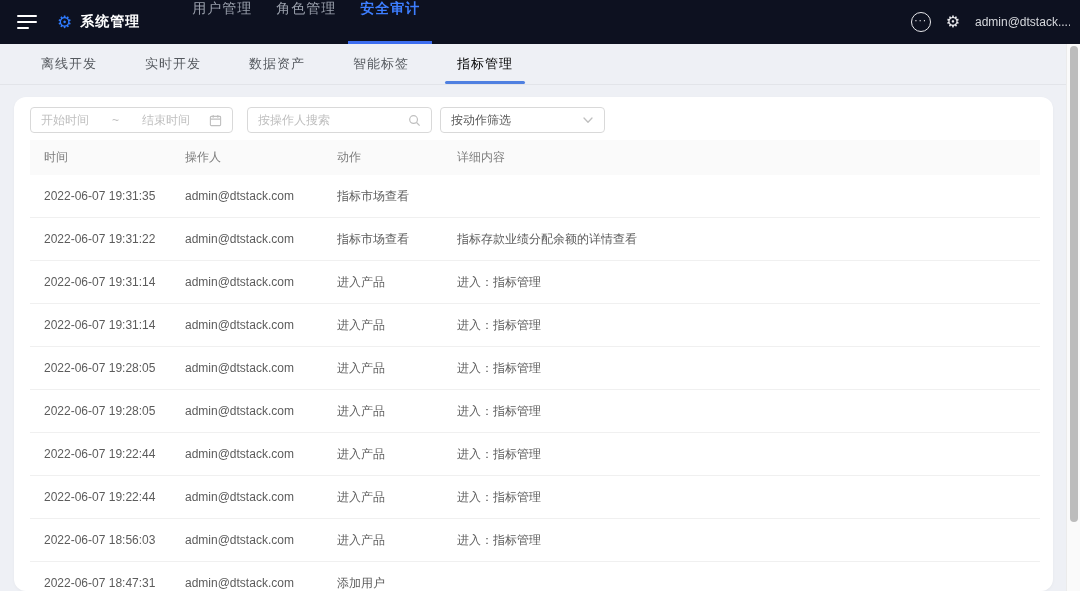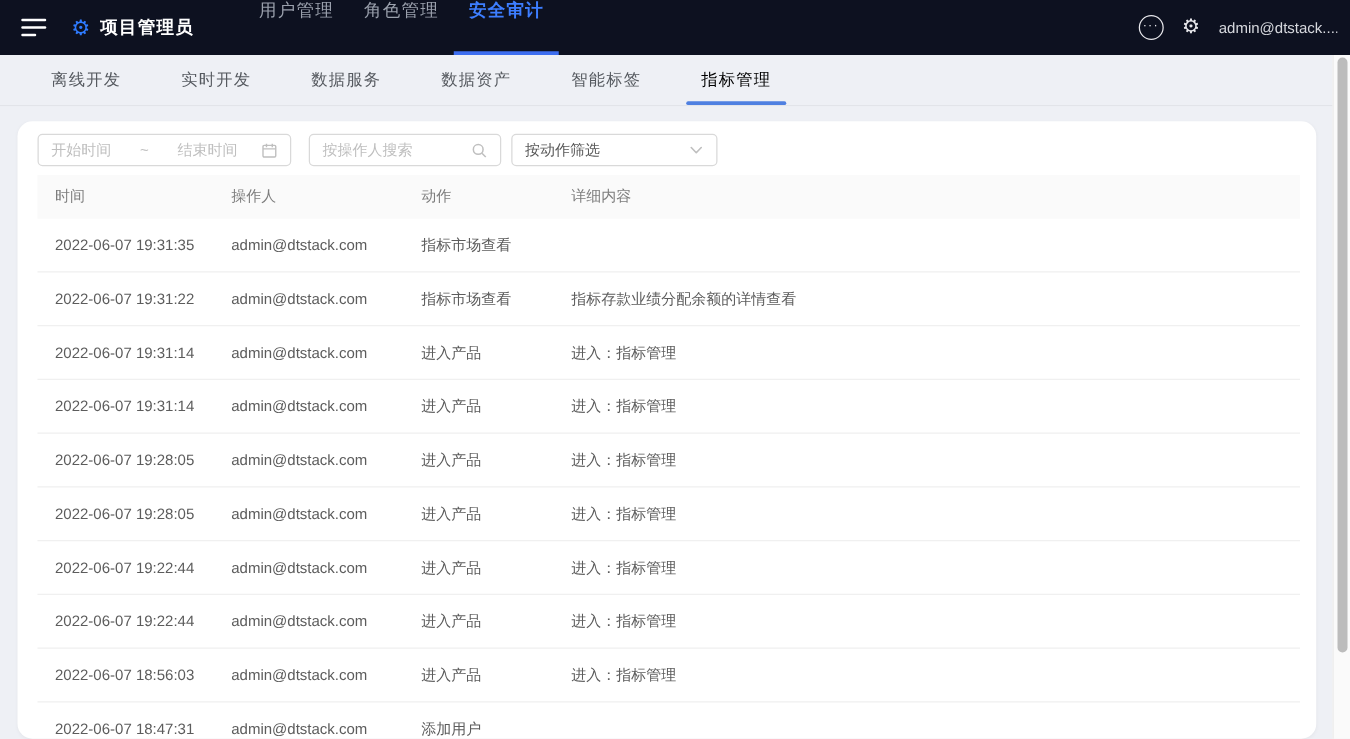--- a/index.html
+++ b/index.html
@@ -34,21 +34,21 @@
   
   .content { position:absolute; top:85px; left:0; right:0; bottom:0; background:#eef0f5; }
   .card { margin:12px 27px 0 14px; background:#fff; border-radius:12px; box-shadow:0 1px 3px rgba(0,0,0,.04);
     padding:10px 13px 0 16px; height:494px; overflow:hidden; }
 
   .filters { display:flex; align-items:center; }
   .ctl { height:26px; border:1px solid #d9d9d9; border-radius:4px; background:#fff; display:flex; align-items:center; font-size:12px; cursor:pointer; }
   .daterange { width:203px; justify-content:space-between; padding:0 10px; }
   .daterange .ph { color:#bfbfbf; }
   .daterange .tilde { color:#bfbfbf; padding:0 4px; }
-  .searchbox { width:154px; margin-left:14px; justify-content:space-between; padding:2px 10px; }
+  .searchbox { width:185px; margin-left:14px; justify-content:space-between; padding:2px 10px; }
   .searchbox .ph { color:#bfbfbf; }
   .selectbox { width:165px; margin-left:8px; justify-content:space-between; padding:0 10px; }
   .selectbox .val { color:#595959; }
   .icon-svg { flex:none; display:block; }
 
   
   .table { margin-top:7px; }
   .tr { display:grid; grid-template-columns:141px 152px 120px 1fr; align-items:center; padding-left:14px; }
   .thead { height:35px; background:#fafafa; color:#7d7d7d; font-size:12px; }
   .tbody .tr { height:43px; border-bottom:1px solid #f0f0f0; color:#5c5c5c; font-size:12px; }
@@ -62,21 +62,21 @@
 <body>
 
 <div class="topbar">
   <div class="burger">
       <span></span>
       <span></span>
       <span></span>
     </div>
   <div class="brand">
     <span class="gear">⚙</span>
-    <span class="name">项目管理员</span>
+    <span class="name">系统管理</span>
   </div>
   <div class="topnav">
 
   <div class="item">
         <span>用户管理</span>
       </div>
       <div class="item">
         <span>角色管理</span>
       </div>
       <div class="item active">
@@ -92,23 +92,20 @@
   </div>
 </div>
 
 <div class="tabrow">
 
 <div class="tab">
       <span>离线开发</span>
     </div>
     <div class="tab">
       <span>实时开发</span>
-    </div>
-    <div class="tab">
-      <span>数据服务</span>
     </div>
     <div class="tab">
       <span>数据资产</span>
     </div>
     <div class="tab">
       <span>智能标签</span>
     </div>
     <div class="tab active">
       <span>指标管理</span>
     </div>

